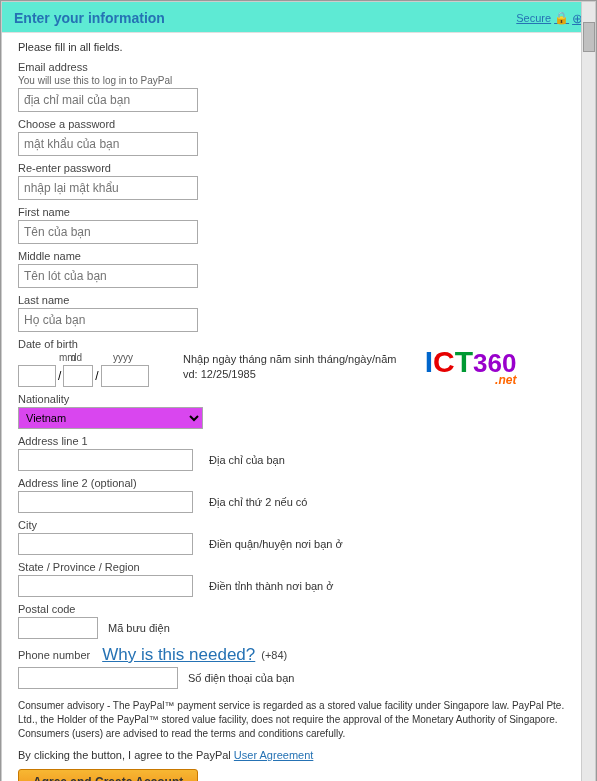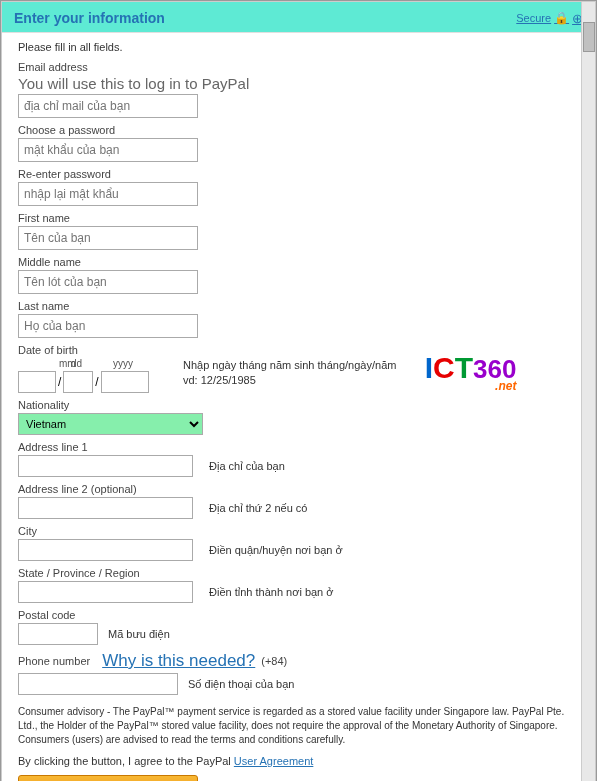--- a/index.html
+++ b/index.html
@@ -61,21 +61,21 @@
     .field-group {
       margin-bottom: 6px;
     }
     .field-label {
       font-size: 11px;
       color: #444;
       margin-bottom: 2px;
       display: block;
     }
     .field-sublabel {
-      font-size: 15px;
+      font-size: 10px;
       color: #666;
       margin-bottom: 2px;
       display: block;
     }
     .text-input {
       border: 1px solid #aaa;
       padding: 3px 5px;
       font-size: 12px;
       width: 180px;
       height: 24px;
@@ -115,21 +115,21 @@
       margin-left: 10px;
       font-size: 11px;
       color: #333;
       line-height: 1.4;
     }
     .nationality-select {
       width: 185px;
       height: 22px;
       border: 1px solid #aaa;
       font-size: 11px;
-      background: #86efac;
+      background: #d946ef;
       padding: 1px 3px;
     }
     .address-row {
       display: flex;
       align-items: center;
       gap: 16px;
       margin-bottom: 6px;
     }
     .address-input {
       width: 175px;

